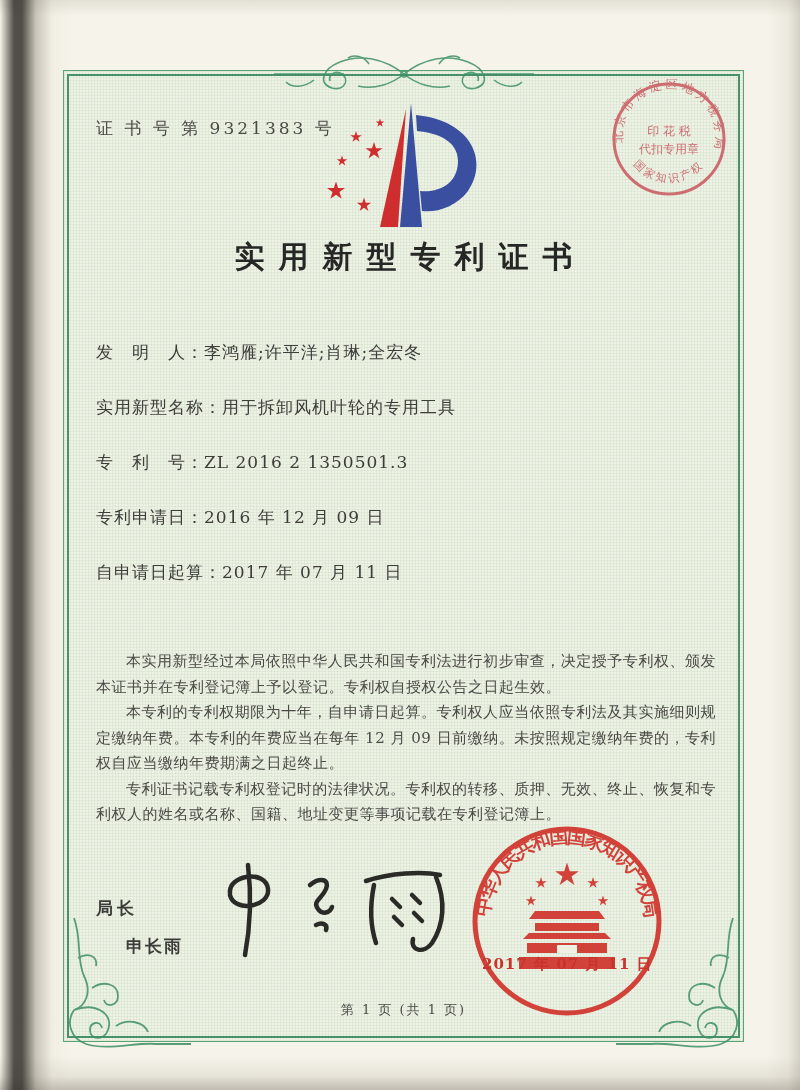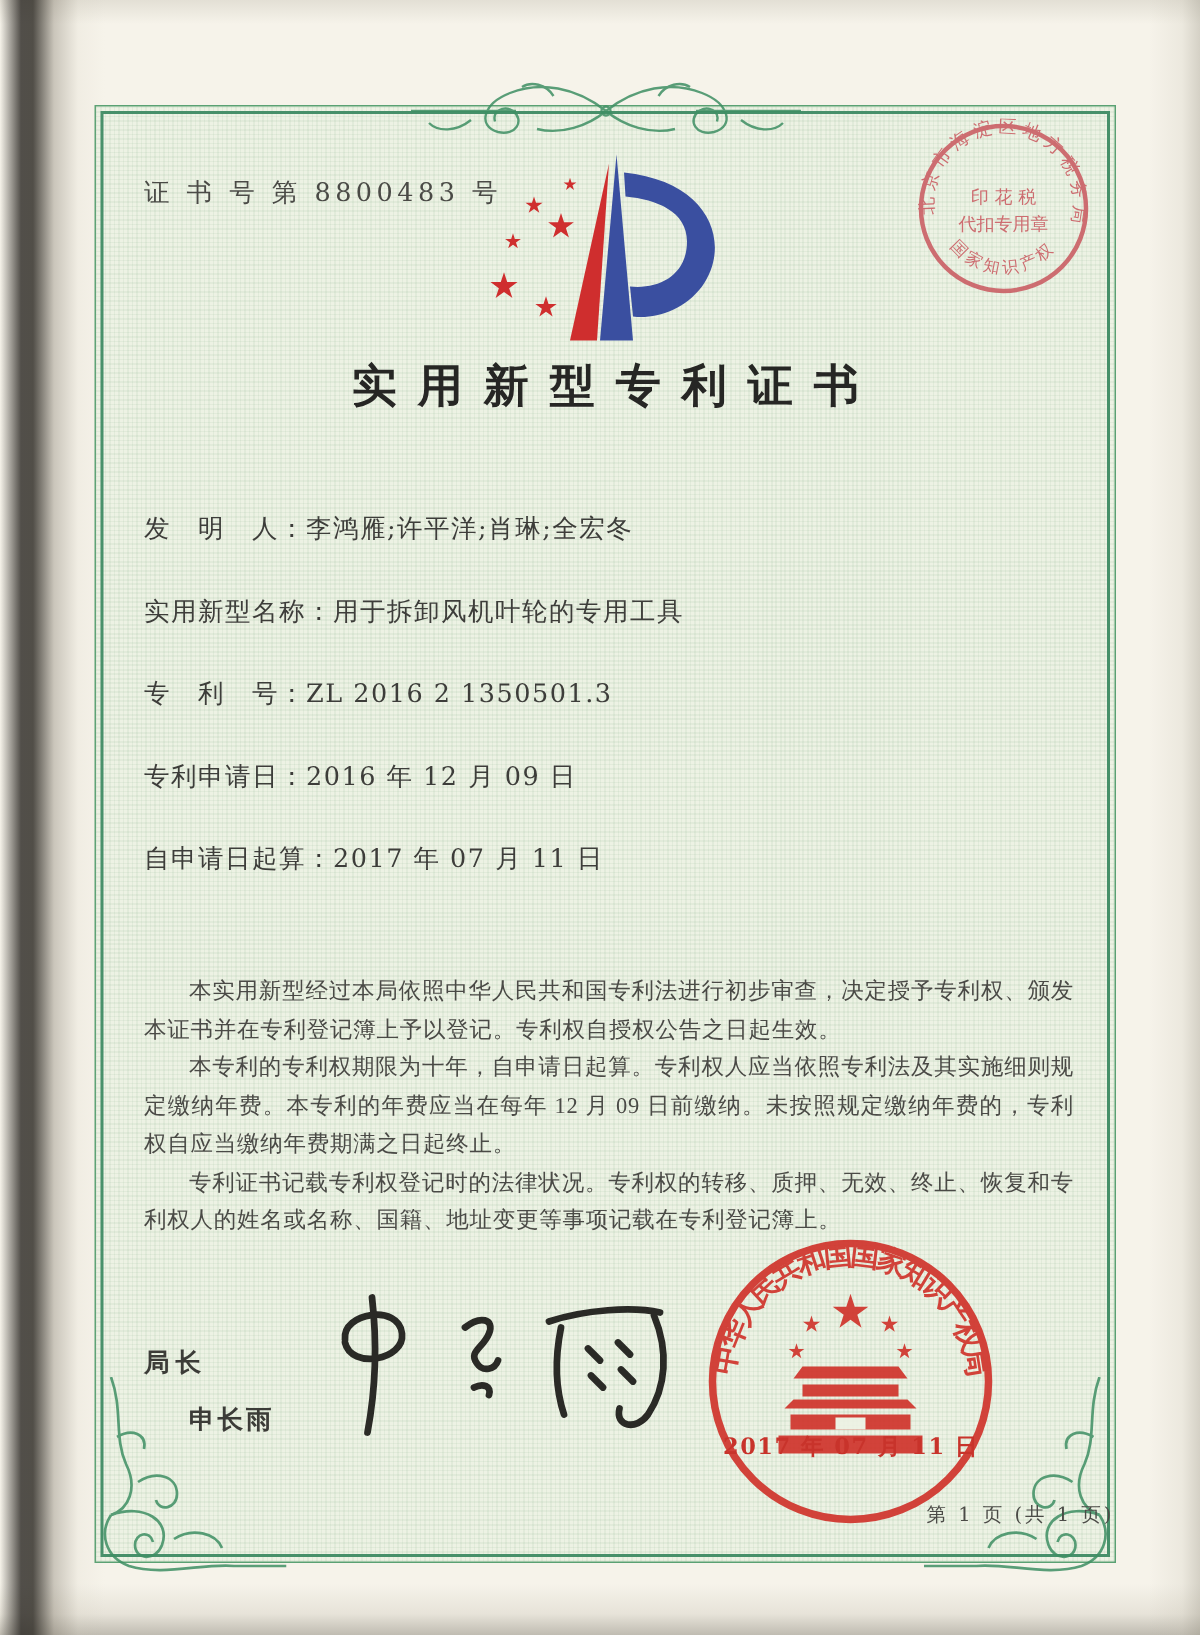--- a/index.html
+++ b/index.html
@@ -55,40 +55,40 @@
   }
 
   .fields { position:absolute; left:32px; top:270px; width:600px; }
   .field-row { height:55px; font-size:17px; color:#3d3d3a; letter-spacing:1px; white-space:nowrap; }
   .field-label { color:#3d3d3a; }
   .field-value { color:#3d3d3a; }
 
   .paragraphs { position:absolute; left:32px; top:578px; width:620px; }
   .paragraphs p {
     font-size:15px; line-height:25.5px; color:#4a4a46; letter-spacing:0.5px;
-    text-indent:2em; text-align:justify;font-family:Liberation Serif, serif;
+    text-indent:2em; text-align:justify;
   }
 
   .sig-title { position:absolute; left:32px; top:826px; font-family:"DejaVu Sans", sans-serif;
     font-size:17px; font-weight:bold; color:#3c3c38; letter-spacing:4px; }
   .sig-name  { position:absolute; left:32px; top:864px; font-family:"DejaVu Sans", sans-serif;
     font-size:17px; font-weight:bold; color:#3c3c38; letter-spacing:2px;margin-left:30px; }
 
   .signature-svg { position:absolute; left:150px; top:788px; width:280px; height:105px; }
 
   .big-seal { position:absolute; left:405px; top:752px; width:196px; height:196px; opacity:0.92; }
   .seal-date {
     position:absolute; left:418px; top:884px; width:190px;
     font-size:15px; font-weight:bold; color:#c8332b; letter-spacing:1px; z-index:5;
   }
 
   .stamp { position:absolute; left:545px; top:8px; width:120px; height:120px; opacity:0.85; }
 
   .footer-page {
-    position:absolute; left:0; bottom:22px; width:100%; text-align:right;
+    position:absolute; left:0; bottom:22px; width:100%; text-align:center;
     font-size:13px; color:#4b4b47; letter-spacing:2px;
   }
 
   .flourish { position:absolute; pointer-events:none; }
   .flourish-bl { left:-8px; bottom:-12px; width:135px; height:135px; }
   .flourish-br { right:-8px; bottom:-12px; width:135px; height:135px; transform:scaleX(-1); }
   .ornament-top { position:absolute; top:-27px; left:50%; transform:translateX(-50%);
     width:260px; height:62px; pointer-events:none; }
 </style>
 </head>
@@ -124,21 +124,21 @@
       <g stroke="#3e8f63" fill="none" stroke-width="1.8" opacity="0.85">
         <path d="M18,0 C26,22 20,40 28,58 C36,74 30,88 18,92"></path>
         <path d="M18,92 C40,84 58,96 52,112 C48,123 34,122 34,112 C34,104 44,102 46,110"></path>
         <path d="M18,92 C10,104 14,120 30,126 C52,133 80,124 100,126 L135,126"></path>
         <path d="M36,70 C48,62 62,66 62,78 C62,88 50,90 48,82"></path>
         <path d="M22,40 C32,34 42,38 40,48"></path>
         <path d="M60,108 C72,100 88,104 92,114"></path>
       </g>
     </svg>
 
-    <div class="cert-number">证 书 号 第 8800483 号</div>
+    <div class="cert-number">证 书 号 第 9321383 号</div>
 
     <svg class="logo" viewBox="0 0 176 138">
       <defs>
         <path id="star" d="M0,-10 L2.25,-3.09 L9.51,-3.09 L3.63,1.18 L5.88,8.09 L0,3.82 L-5.88,8.09 L-3.63,1.18 L-9.51,-3.09 L-2.25,-3.09 Z"></path>
       </defs>
 
       <path d="M95,4 L106,128 L84,128 Z" fill="#3a4fa0"></path>
       <path d="M100,16 C158,22 172,64 152,92 C140,108 120,114 106,112 L104,92 C124,94 142,84 142,62 C142,42 122,34 101,32 Z" fill="#3a4fa0"></path>
 
       <path d="M90,10 L82,128 L64,128 Z" fill="#cf2e2e"></path>

